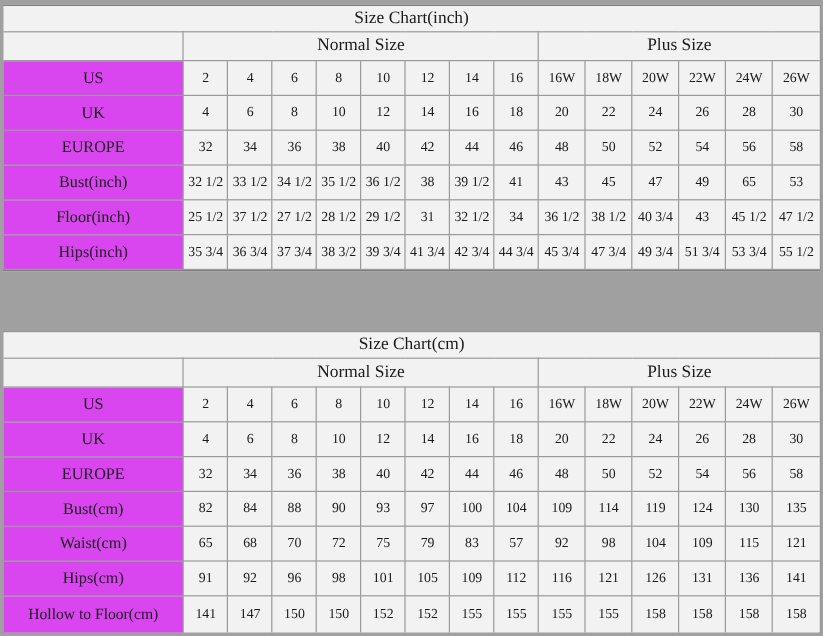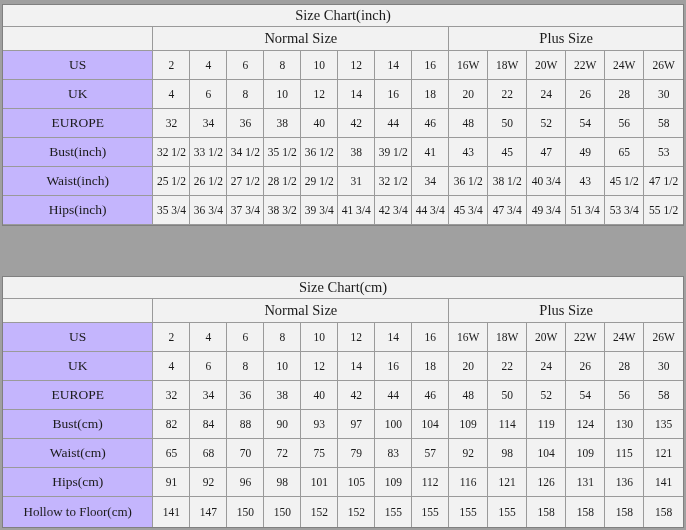--- a/index.html
+++ b/index.html
@@ -56,21 +56,21 @@
     font-size: 14.5px;
     height: 23px;
     background: #f2f2f2;
     margin-top: 15px;
   }
   .group-row td.blank {
     border-left: none;
   }
   .label-cell {
     font-size: 13.5px;
-    background: #c4b5fd;
+    background: #d946ef;
     border-left: none;
   }
   .data-cell {
     font-size: 11.5px;
     background: #f2f2f2;
   }
   .row-normal td {
     height: 28px;
   }
   .row-tall td {
@@ -186,23 +186,23 @@
           <td class="data-cell">41</td>
           <td class="data-cell">43</td>
           <td class="data-cell">45</td>
           <td class="data-cell">47</td>
           <td class="data-cell">49</td>
           <td class="data-cell">65</td>
           <td class="data-cell">53</td>
         </tr>
 
         <tr class="row-normal">
-          <td class="label-cell">Waist(inch)</td>
+          <td class="label-cell">Floor(inch)</td>
           <td class="data-cell">25 1/2</td>
-          <td class="data-cell">26 1/2</td>
+          <td class="data-cell">37 1/2</td>
           <td class="data-cell">27 1/2</td>
           <td class="data-cell">28 1/2</td>
           <td class="data-cell">29 1/2</td>
           <td class="data-cell">31</td>
           <td class="data-cell">32 1/2</td>
           <td class="data-cell">34</td>
           <td class="data-cell">36 1/2</td>
           <td class="data-cell">38 1/2</td>
           <td class="data-cell">40 3/4</td>
           <td class="data-cell">43</td>

